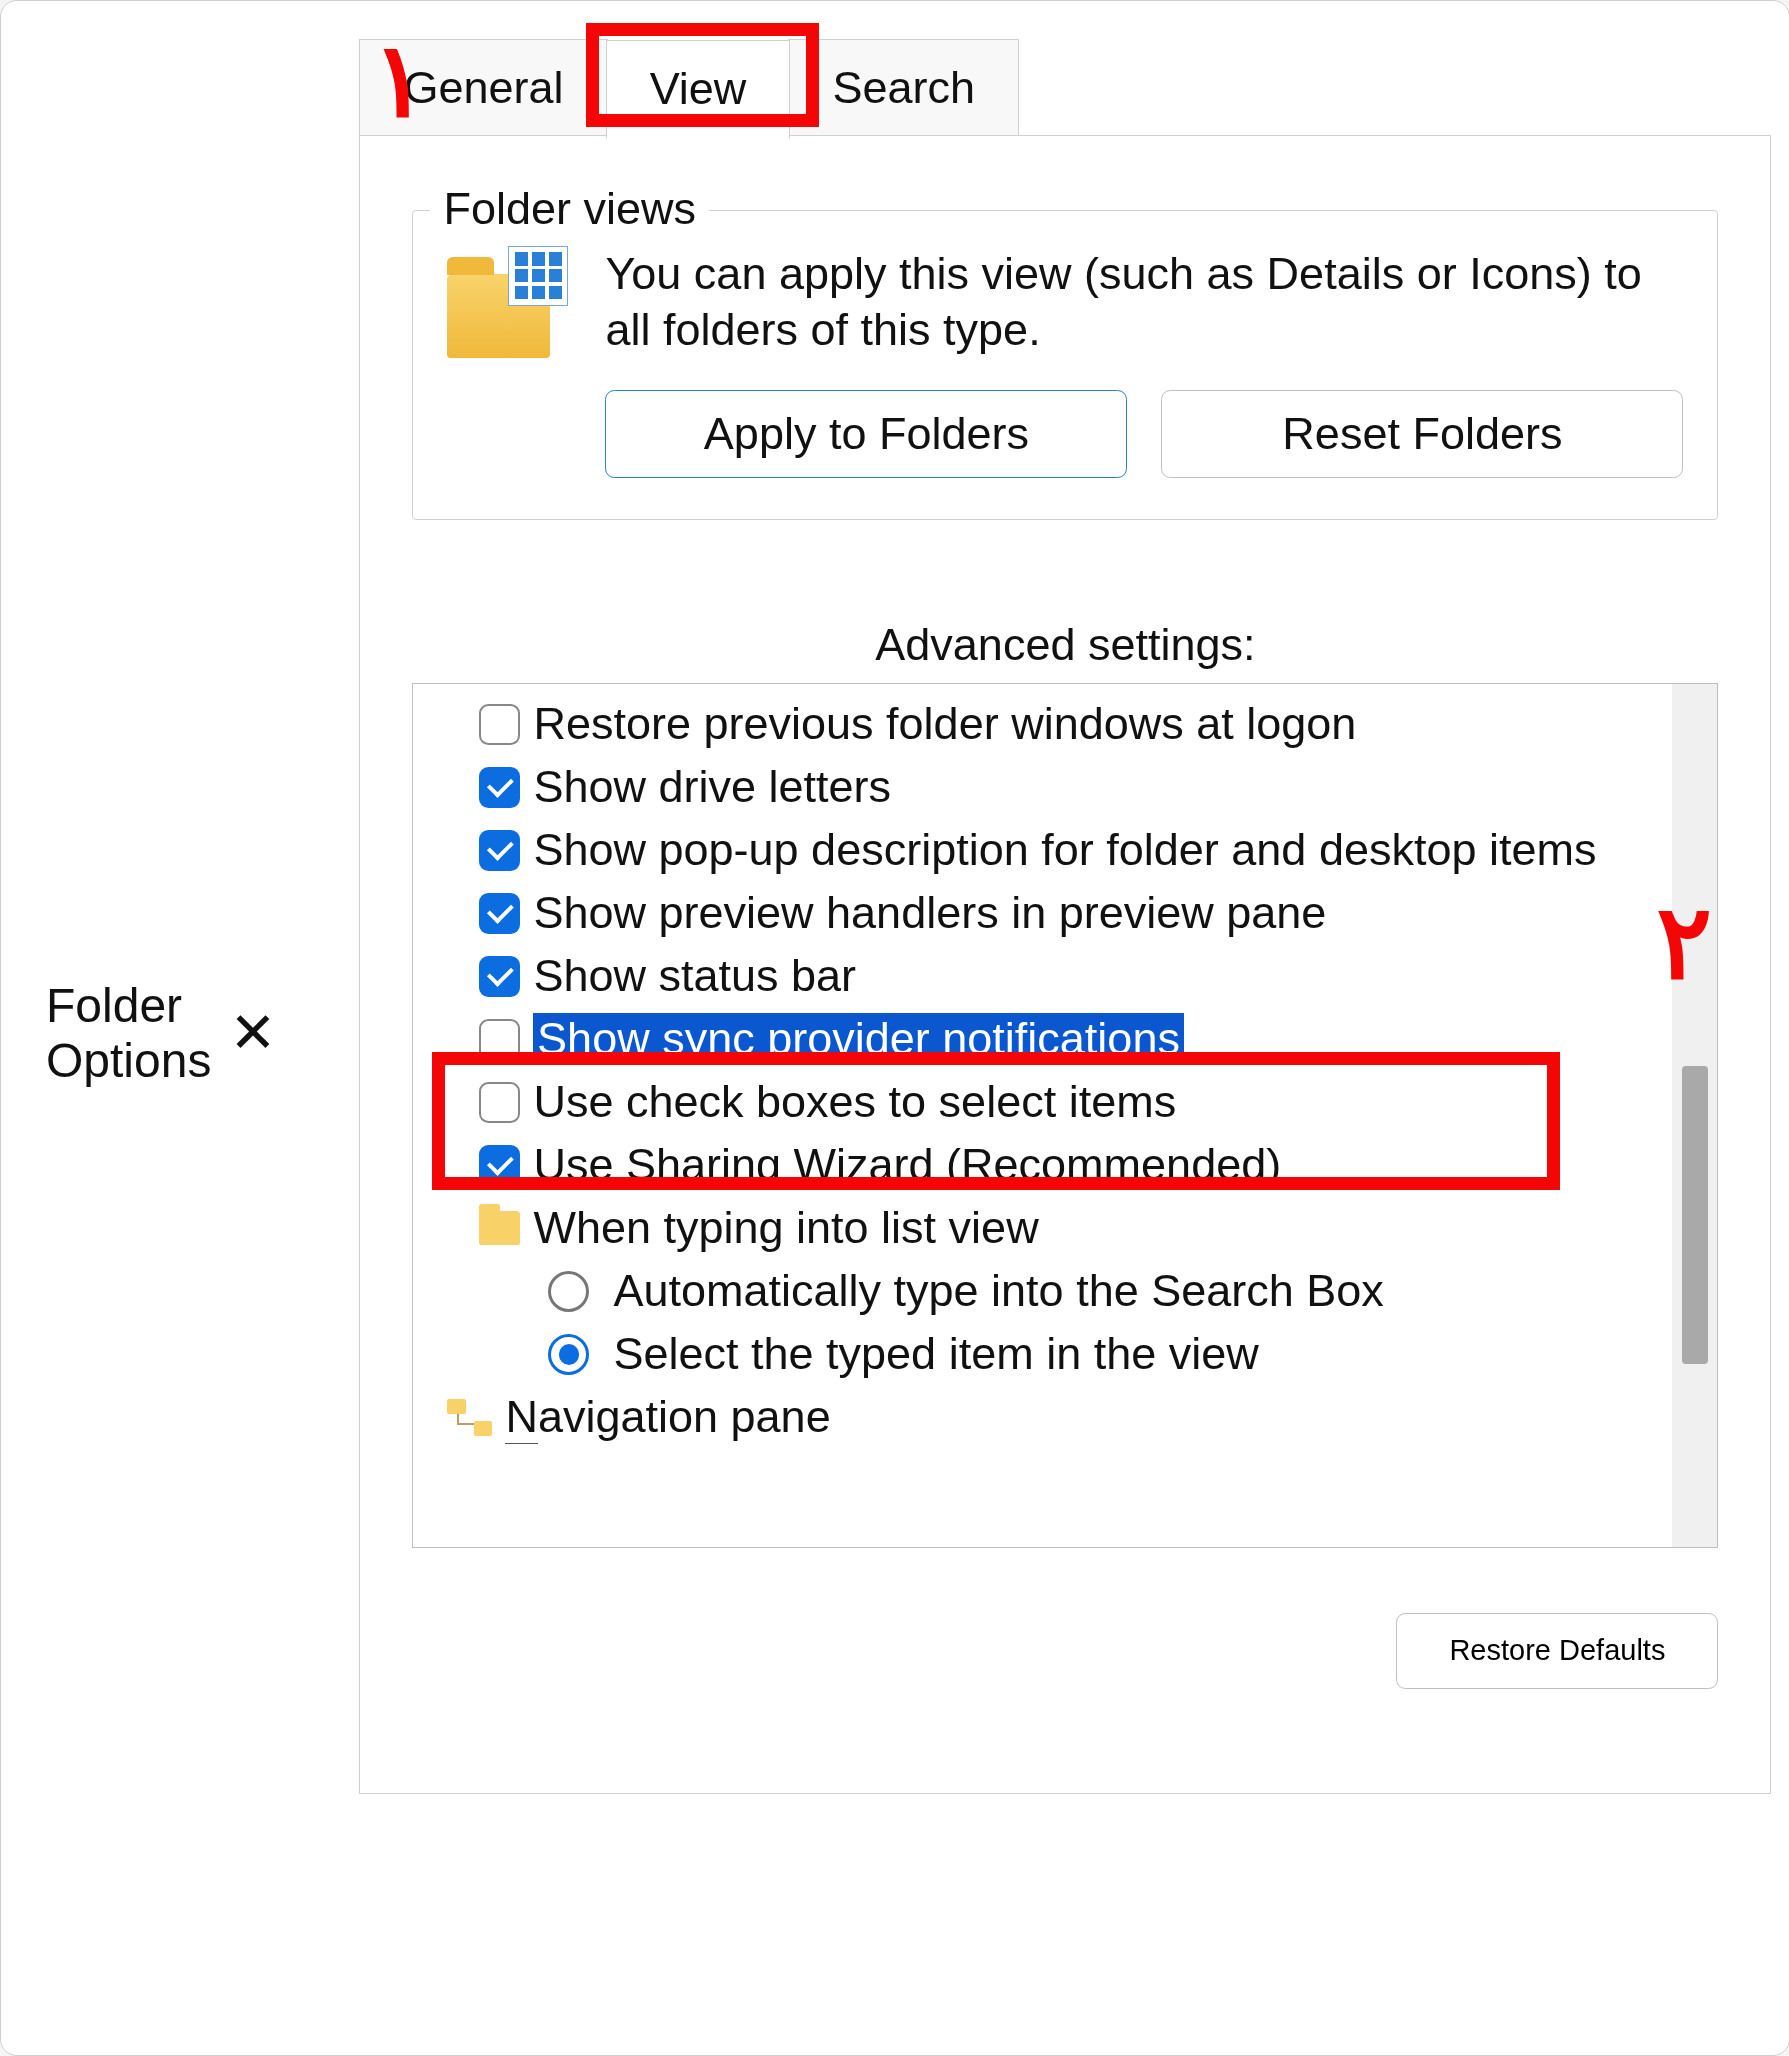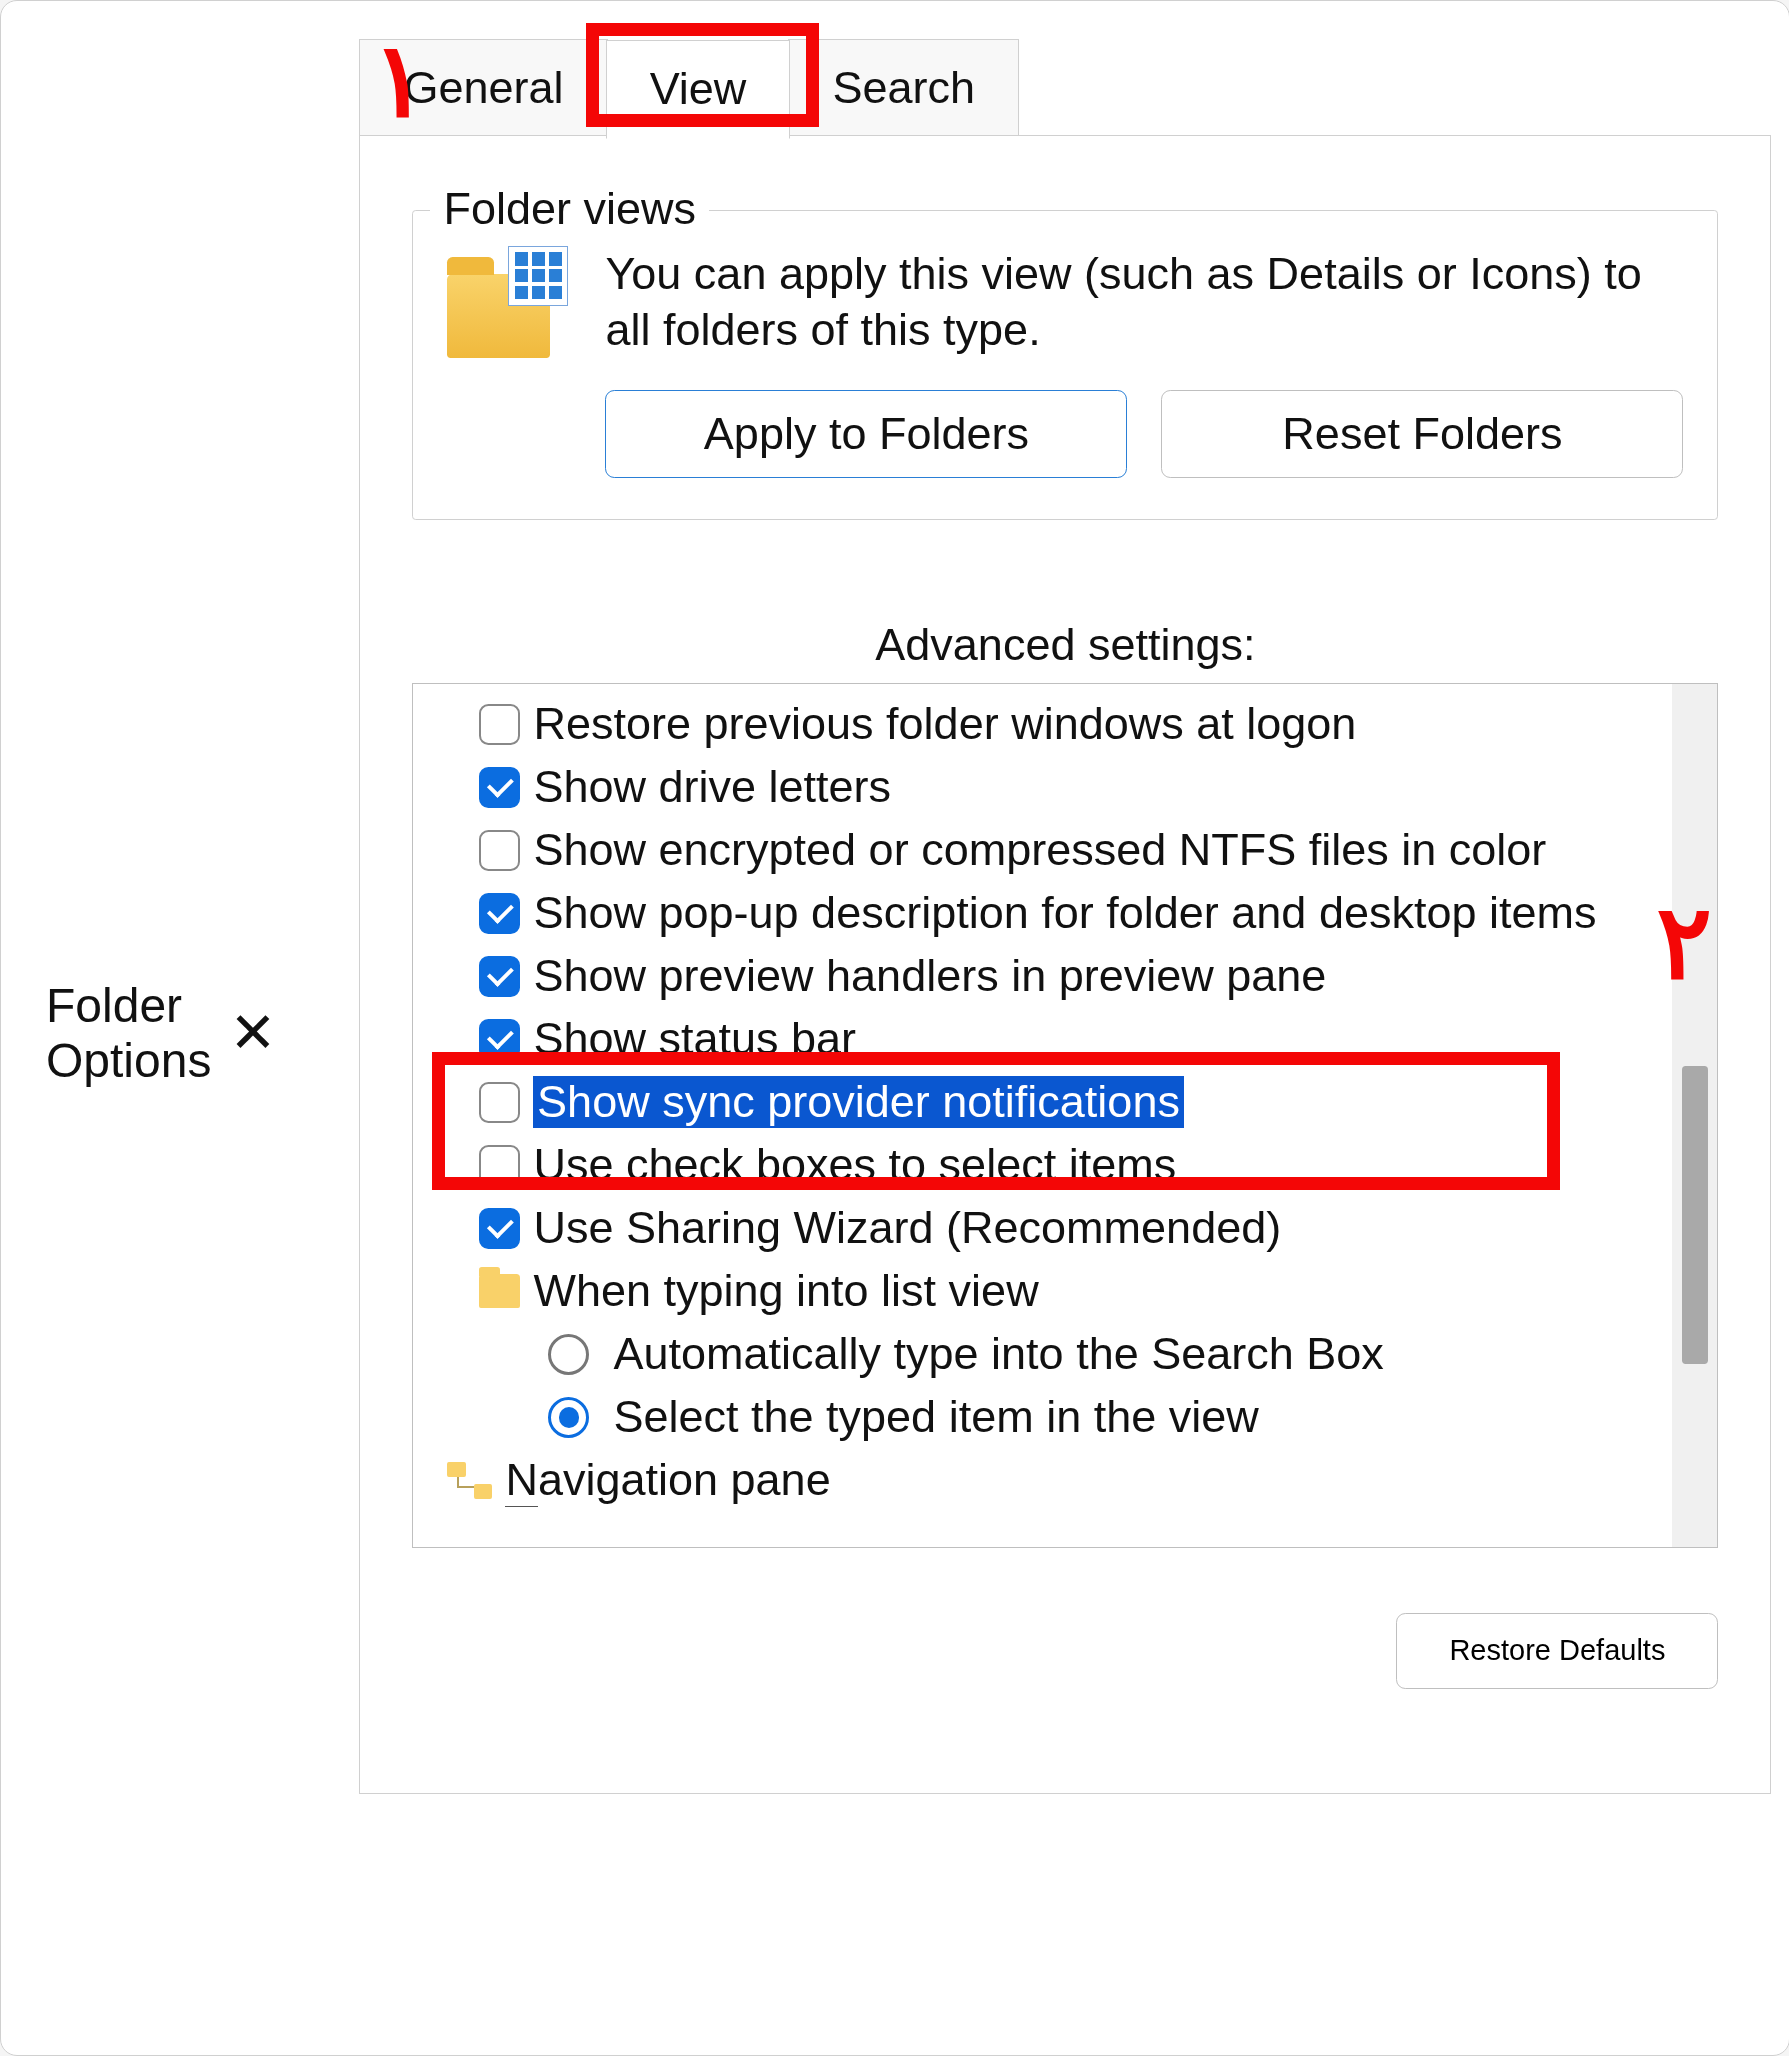--- a/index.html
+++ b/index.html
@@ -385,24 +385,20 @@
         <div class="listbox-inner" style="position:relative;">
           <div class="row indent1">
             <div class="cb"></div>
             <span>Restore previous folder windows at logon</span>
           </div>
           <div class="row indent1">
             <div class="cb checked"></div>
             <span>Show drive letters</span>
           </div>
           <div class="row indent1">
-            <div class="cb"></div>
-            <span>Show encrypted or compressed NTFS files in color</span>
-          </div>
-          <div class="row indent1">
             <div class="cb checked"></div>
             <span>Show pop-up description for folder and desktop items</span>
           </div>
           <div class="row indent1">
             <div class="cb checked"></div>
             <span>Show preview handlers in preview pane</span>
           </div>
           <div class="row indent1">
             <div class="cb checked"></div>
             <span>Show status bar</span>

